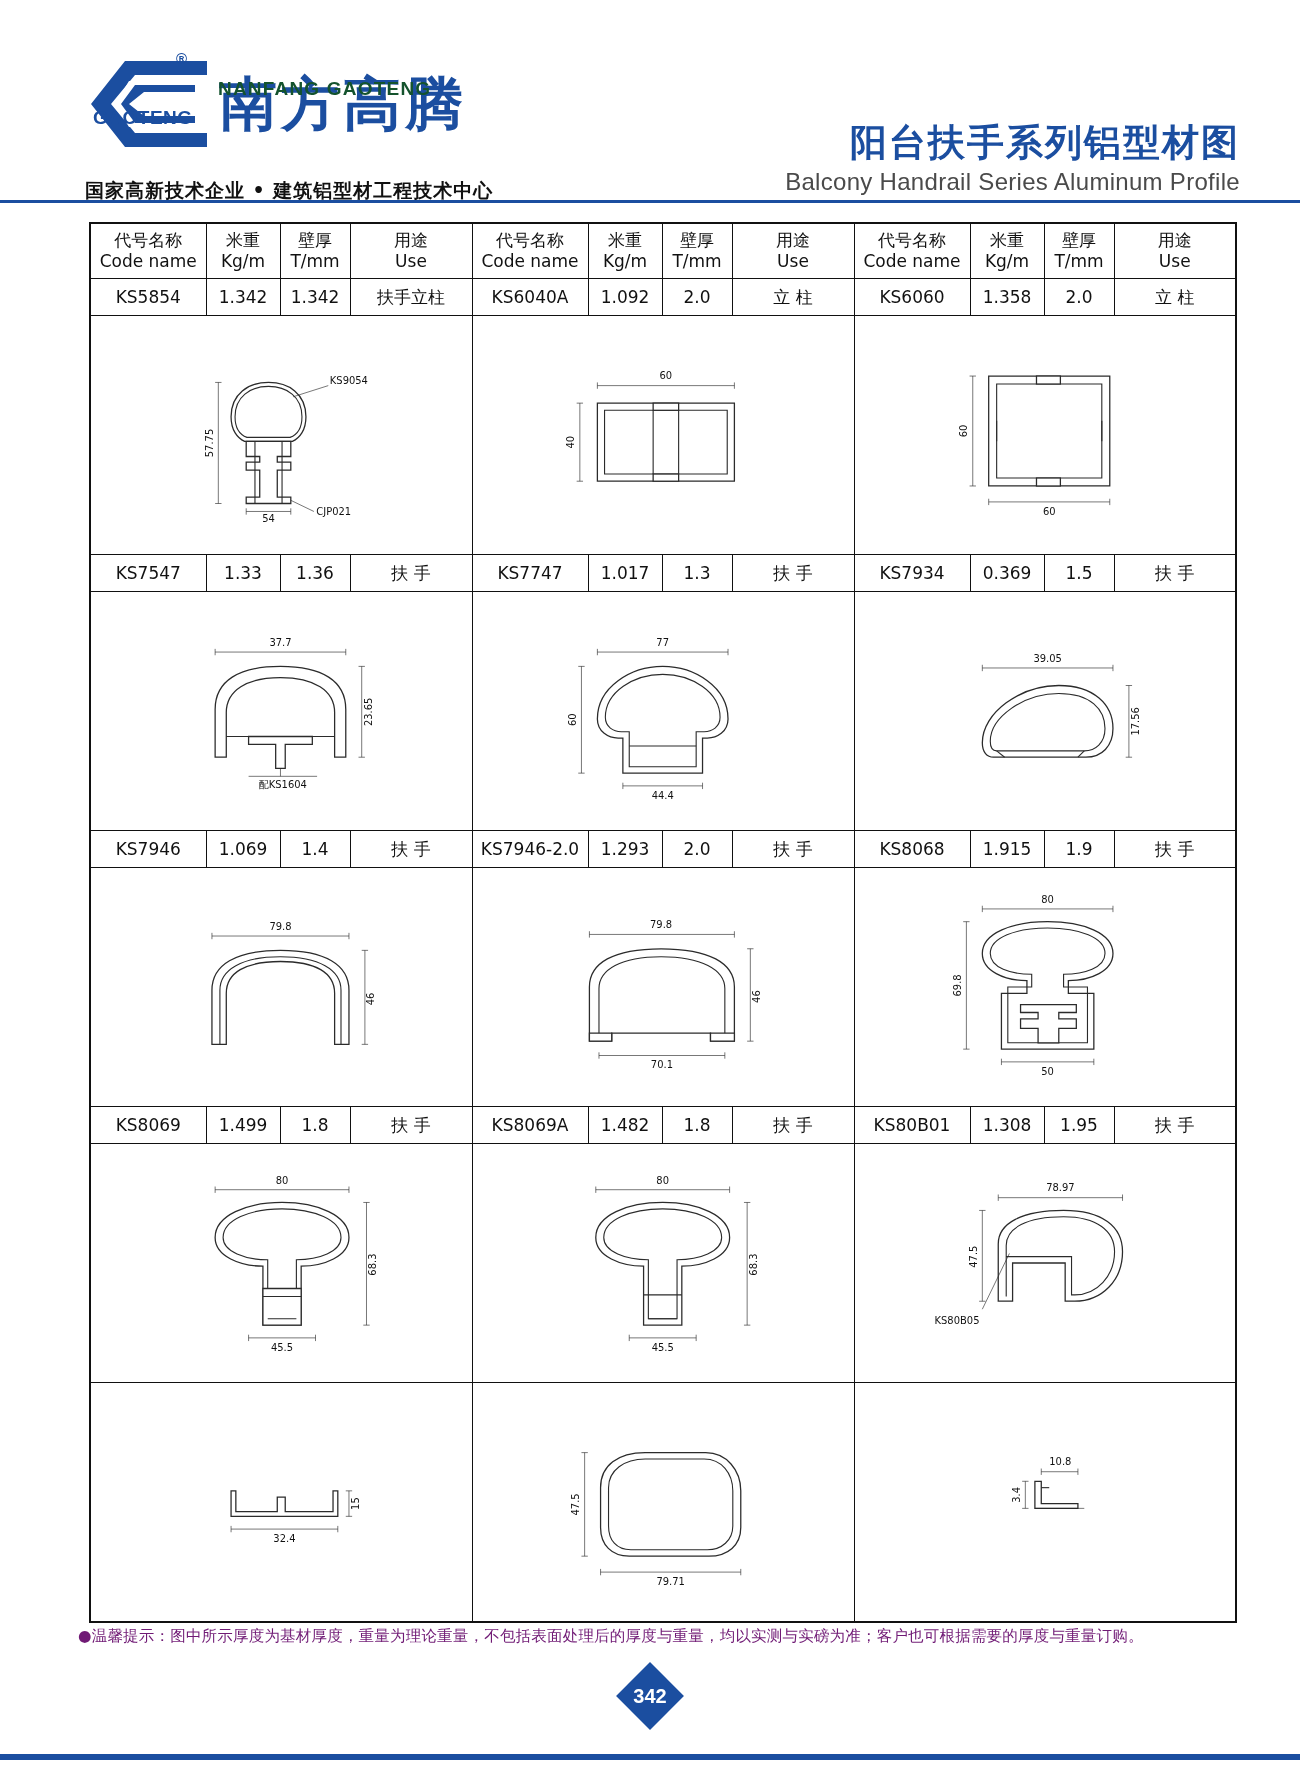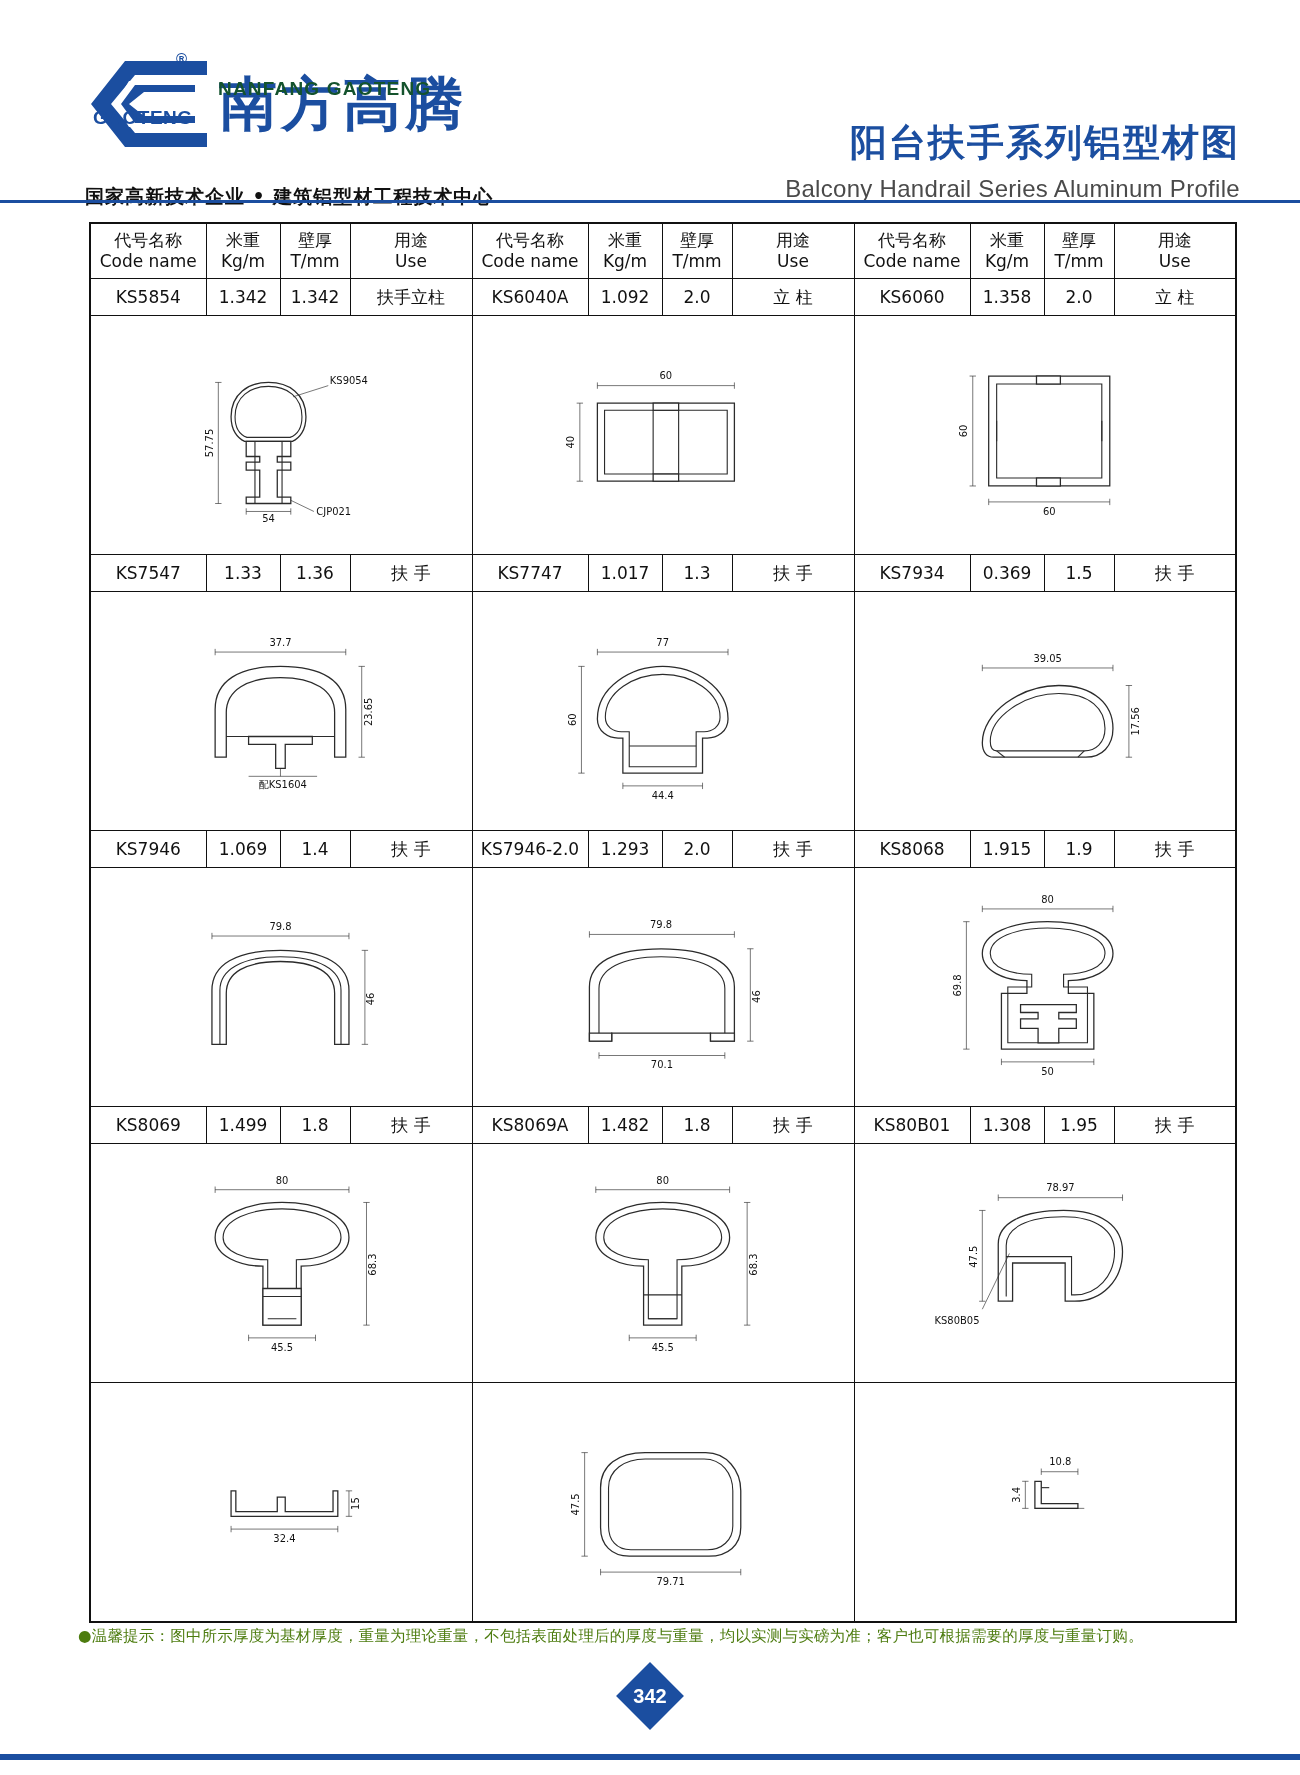--- a/index.html
+++ b/index.html
@@ -22,30 +22,30 @@
     font-family:"DejaVu Sans","Liberation Sans",sans-serif;
     font-size:58px;font-weight:bold;letter-spacing:4px;color:#1b4ea0;
     margin-left:6px;line-height:1;
   }
   .brand-en{
     position:absolute;left:218px;top:78px;
     font-size:19px;font-weight:bold;color:#14532d;letter-spacing:1.2px;
   }
   .brand-reg{position:absolute;left:176px;top:50px;font-size:15px;color:#1b4ea0;font-weight:bold;}
   .tagline{
-    position:absolute;left:85px;top:184px;
+    position:absolute;left:85px;top:178px;
     font-size:19px;color:#111;letter-spacing:1px;font-weight:bold;
     font-family:"DejaVu Sans","Liberation Sans",sans-serif;
   }
   .title-block{position:absolute;right:60px;top:118px;text-align:right;}
   .title-cn{
     font-size:37px;font-weight:bold;color:#1b4ea0;letter-spacing:2px;
     font-family:"DejaVu Sans","Liberation Sans",sans-serif;
   }
-  .title-en{font-size:24px;color:#4a4a4a;margin-top:7px;letter-spacing:0.3px;}
+  .title-en{font-size:24px;color:#4a4a4a;letter-spacing:0.3px;}
 
   .header-rule{position:absolute;left:0;top:200px;width:1300px;height:3px;background:#1b4ea0;}
 
   
   .table-wrap{position:absolute;left:78px;top:222px;width:1146px;padding-left:11px;}
   table.profile{
     width:1146px;border-collapse:collapse;table-layout:fixed;
     border:2px solid #111;
   }
   table.profile td{
@@ -64,21 +64,21 @@
 
   
   col.c-code{width:116px;}
   col.c-kg{width:74px;}
   col.c-t{width:70px;}
   col.c-use{width:122px;}
 
   
   .footnote{
     position:absolute;left:78px;top:1626px;width:1168px;
-    font-size:15.5px;color:#4d7c0f;letter-spacing:0.2px;
+    font-size:15.5px;color:#701a75;letter-spacing:0.2px;
     font-family:"DejaVu Sans","Liberation Sans",sans-serif;
   }
   .page-num-wrap{position:absolute;left:0;top:1672px;width:1300px;text-align:center;}
   .page-num{
     display:inline-block;width:48px;height:48px;background:#1b4ea0;color:#fff;
     transform:rotate(45deg);position:relative;
   }
   .page-num span{
     display:block;transform:rotate(-45deg);
     line-height:48px;font-size:20px;font-weight:bold;text-align:center;

